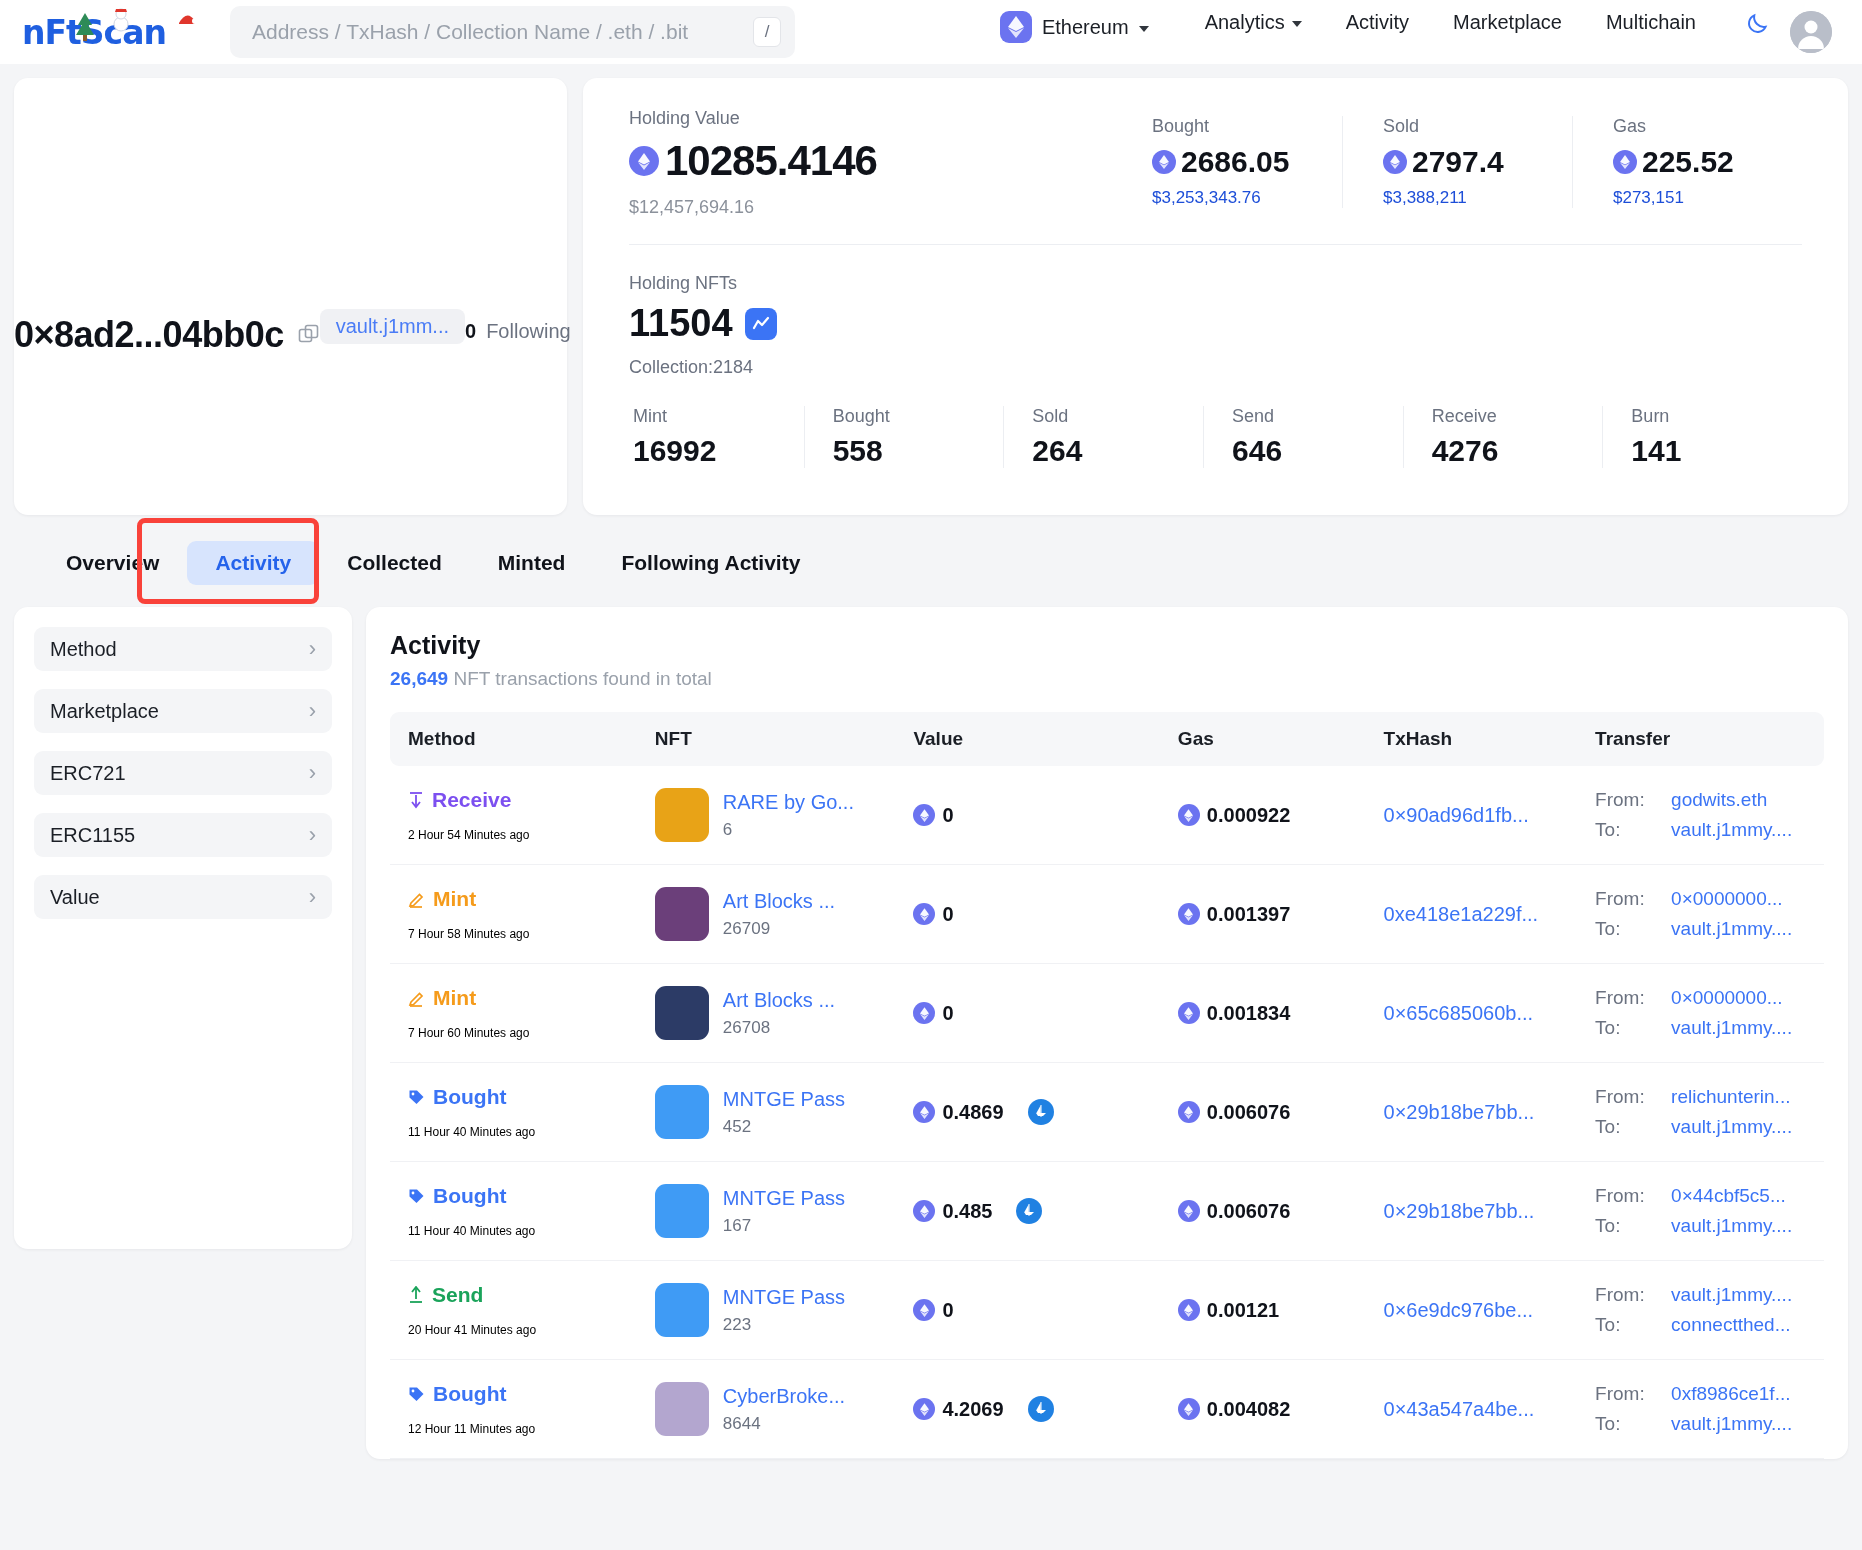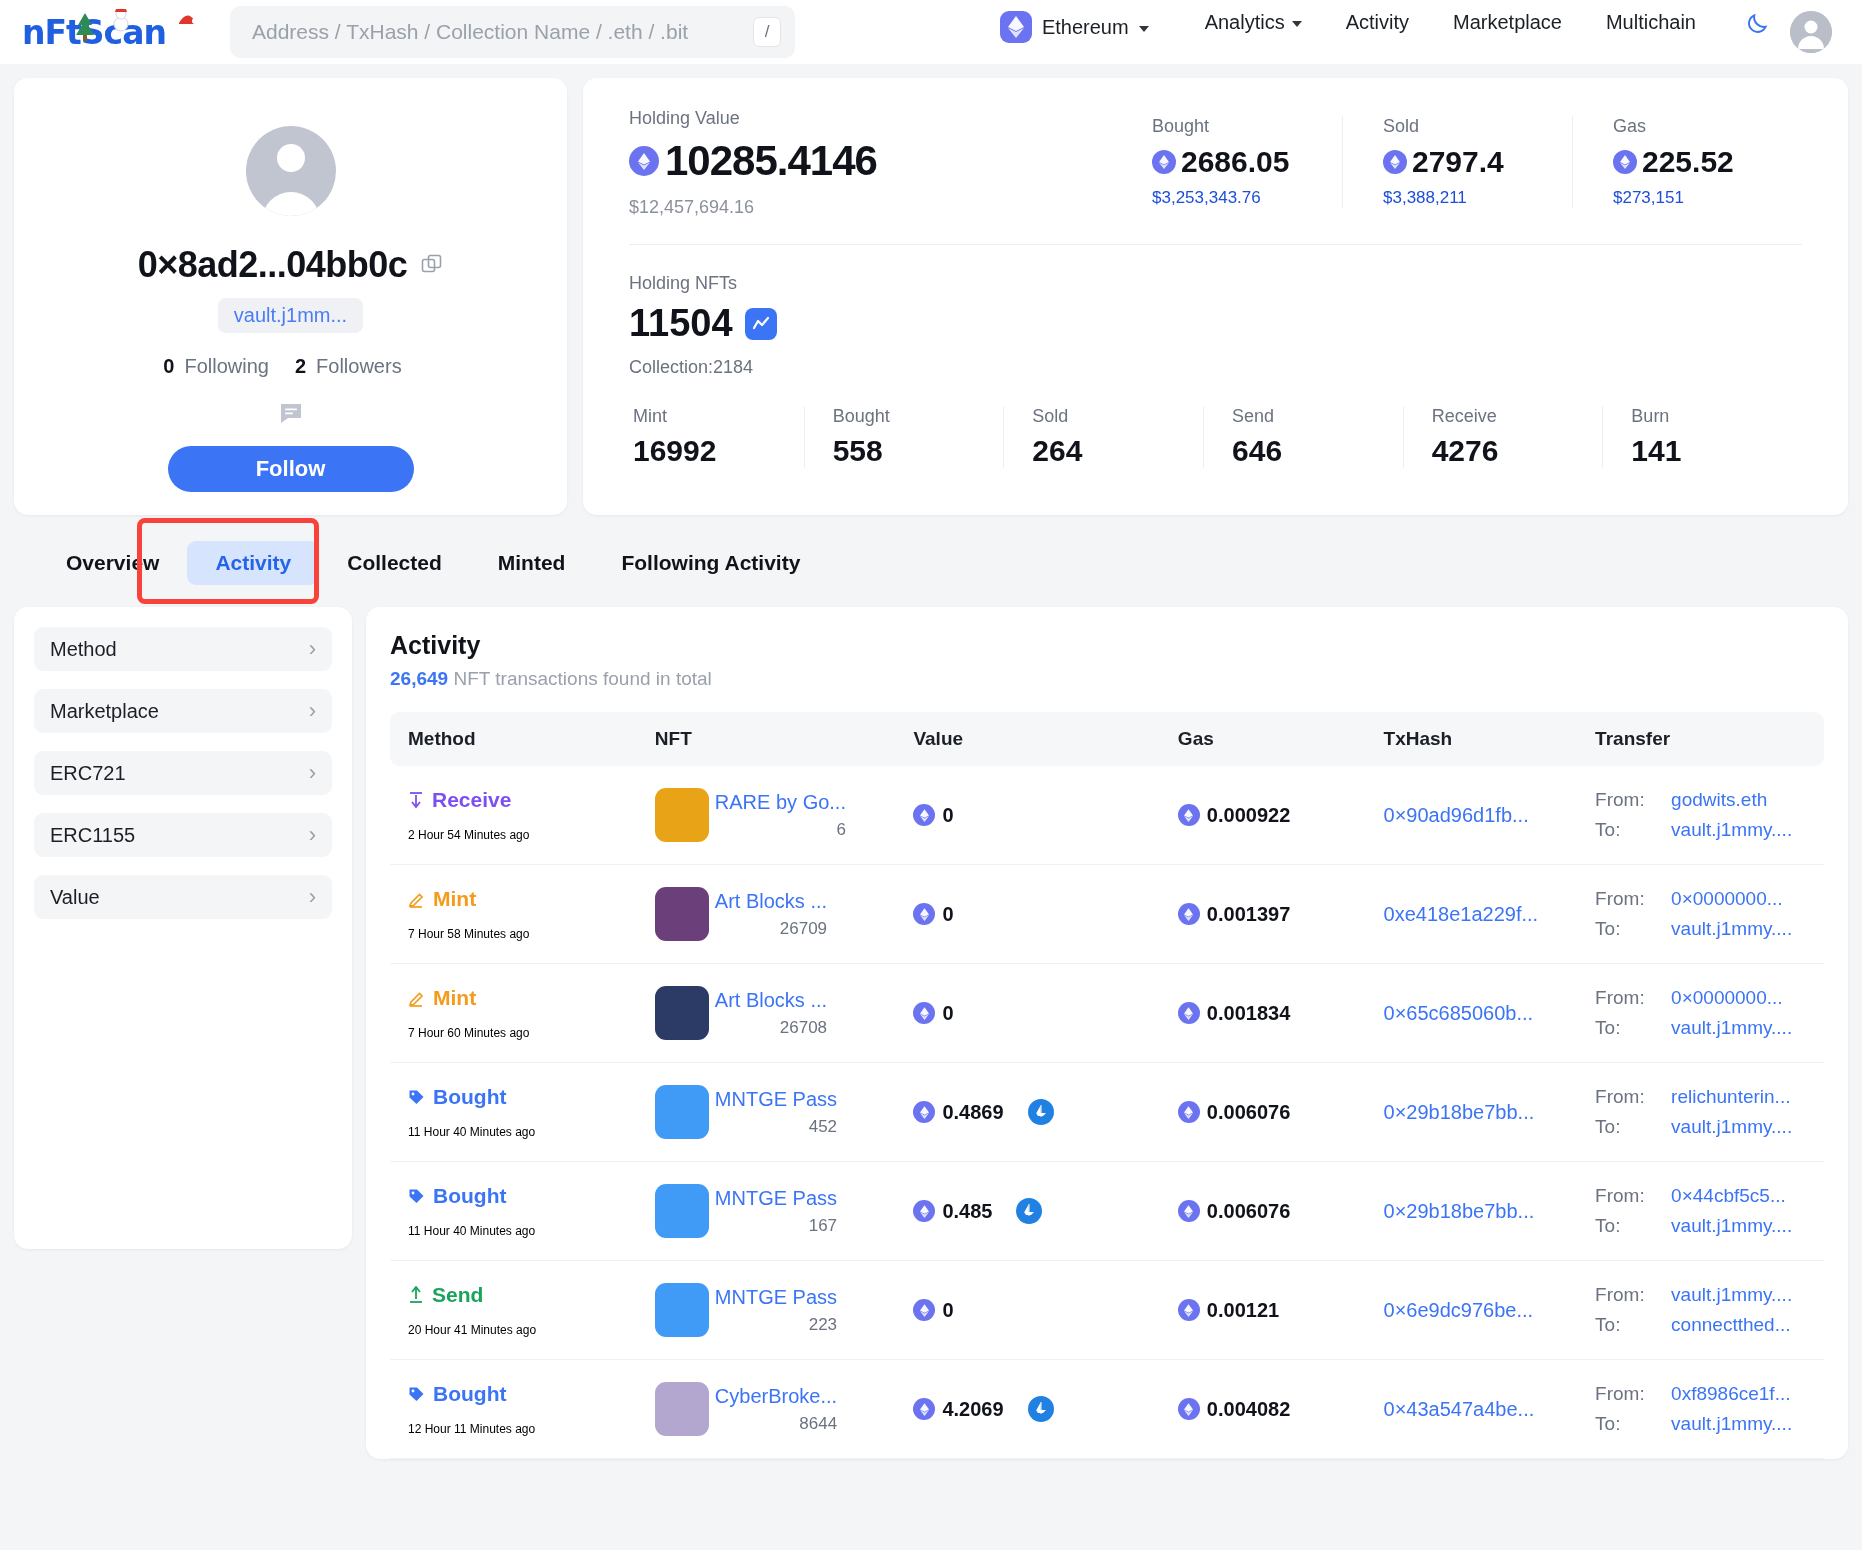--- a/index.html
+++ b/index.html
@@ -69,21 +69,21 @@
 
   .topcards { display: flex; gap: 16px; }
 
   .card {
     background: #fff; border-radius: 14px;
     box-shadow: 0 1px 3px rgba(16,24,40,.06);
   }
 
   .profile-card {
     width: 553px; height: 437px;
-    display: flex; flex-direction: column; align-items: center;
+    display: flex; flex-direction: row; align-items: center;
     padding-top: 48px;
   }
   .avatar-big {
     width: 90px; height: 90px; border-radius: 50%;
     background: #c0c5d0; position: relative; overflow: hidden;
   }
   .avatar-big .head { position: absolute; left: 50%; top: 18px; transform: translateX(-50%);
     width: 28px; height: 28px; border-radius: 50%; background: #fff; }
   .avatar-big .body { position: absolute; left: 50%; bottom: -10px; transform: translateX(-50%);
     width: 58px; height: 34px; border-radius: 29px 29px 0 0; background: #fff; }
@@ -172,21 +172,21 @@
   thead th:last-child { border-radius: 0 9px 9px 0; }
   tbody td { padding: 22px 0 22px 18px; border-bottom: 1px solid #f0f1f4; vertical-align: middle; }
 
   .method { display: flex; align-items: center; gap: 8px; font-size: 21px; font-weight: 600; }
   .m-receive { color: #7c4ff0; }
   .m-mint { color: #f59b1b; }
   .m-bought { color: #3b74f5; }
   .m-send { color: #1aa35a; }
   .timeago { font-size: 12px; color: #000000; margin-top: 16px; }
 
-  .nftcell { display: flex; align-items: center; gap: 6px; text-align: right; }
+  .nftcell { display: flex; align-items: center; gap: 14px; }
   .thumb { width: 54px; height: 54px; border-radius: 11px; flex: none; overflow: hidden; position: relative; }
   .nftname { color: #3b74f5; font-size: 20px; }
   .nftid { color: #6b7280; font-size: 17px; margin-top: 6px; }
 
   .valcell { display: flex; align-items: center; gap: 24px; }
   .valnum { display: flex; align-items: center; gap: 7px; font-size: 20px; color: #10131a; font-weight: 600; }
   .os-badge { width: 26px; height: 26px; border-radius: 50%; background: #2081e2;
     display: flex; align-items: center; justify-content: center; flex: none; }
 
   .txhash { color: #3b74f5; font-size: 20px; }

